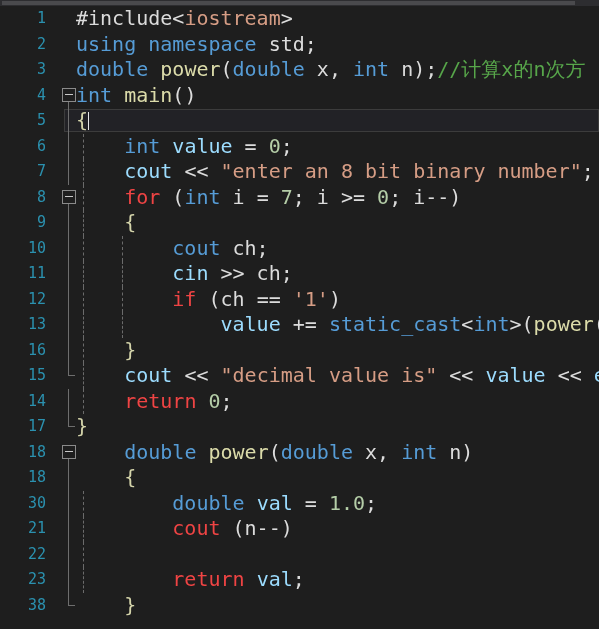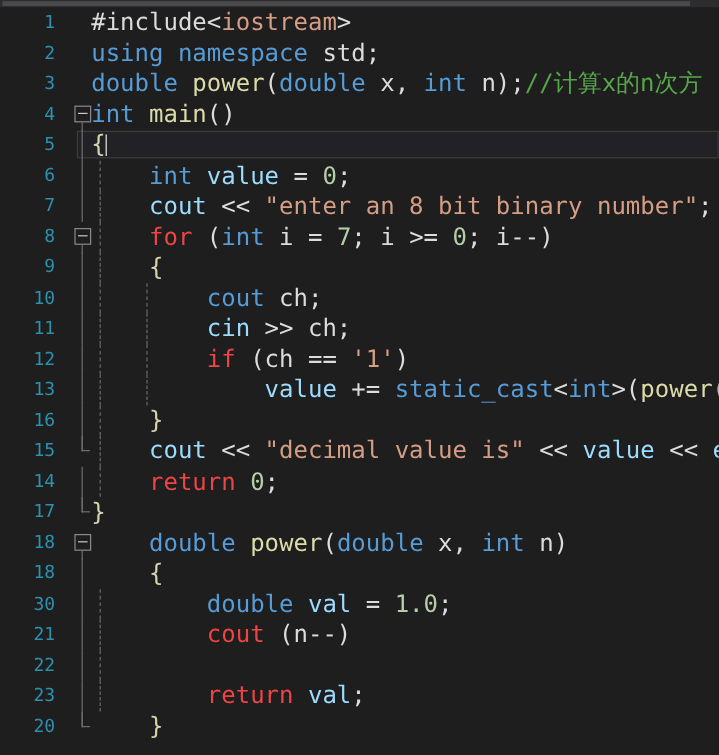--- a/index.html
+++ b/index.html
@@ -132,16 +132,16 @@
       <div class="line"><div class="lnum">16</div><div class="foldline"></div><div class="guide g1"></div><div class="content"><span class="plain">    </span><span class="brace">}</span></div></div>
       <div class="line"><div class="lnum">15</div><div class="foldline half-top"></div><div class="foldend"></div><div class="guide g1"></div><div class="content"><span class="plain">    </span><span class="var">cout</span><span class="plain"> &lt;&lt; </span><span class="str">"decimal value is"</span><span class="plain"> &lt;&lt; </span><span class="var">value</span><span class="plain"> &lt;&lt; </span><span class="var">endl</span><span class="plain">;</span></div></div>
       <div class="line"><div class="lnum">14</div><div class="foldline"></div><div class="guide g1"></div><div class="content"><span class="plain">    </span><span class="ctl">return</span><span class="plain"> </span><span class="num">0</span><span class="plain">;</span></div></div>
       <div class="line"><div class="lnum">17</div><div class="foldline half-top"></div><div class="foldend"></div><div class="content"><span class="brace">}</span></div></div>
       <div class="line"><div class="lnum">18</div><div class="foldline half-bot"></div><div class="foldbox"></div><div class="content"><span class="plain">    </span><span class="kw">double</span><span class="plain"> </span><span class="fn">power</span><span class="plain">(</span><span class="kw">double</span><span class="plain"> x, </span><span class="kw">int</span><span class="plain"> n)</span></div></div>
       <div class="line"><div class="lnum">18</div><div class="foldline"></div><div class="content"><span class="plain">    </span><span class="brace">{</span></div></div>
       <div class="line"><div class="lnum">30</div><div class="foldline"></div><div class="guide g1"></div><div class="content"><span class="plain">        </span><span class="kw">double</span><span class="plain"> </span><span class="var">val</span><span class="plain"> = </span><span class="num">1.0</span><span class="plain">;</span></div></div>
       <div class="line"><div class="lnum">21</div><div class="foldline"></div><div class="guide g1"></div><div class="content"><span class="plain">        </span><span class="ctl">cout</span><span class="plain"> (n--)</span></div></div>
       <div class="line"><div class="lnum">22</div><div class="foldline"></div><div class="guide g1"></div></div>
       <div class="line"><div class="lnum">23</div><div class="foldline"></div><div class="guide g1"></div><div class="content"><span class="plain">        </span><span class="ctl">return</span><span class="plain"> </span><span class="var">val</span><span class="plain">;</span></div></div>
-      <div class="line"><div class="lnum">20</div><div class="foldline half-top"></div><div class="foldend"></div><div class="content"><span class="plain">    </span><span class="brace">}</span></div></div>
+      <div class="line"><div class="lnum">38</div><div class="foldline half-top"></div><div class="foldend"></div><div class="content"><span class="plain">    </span><span class="brace">}</span></div></div>
     </div>
 
 </div>
 
 </body></html>

